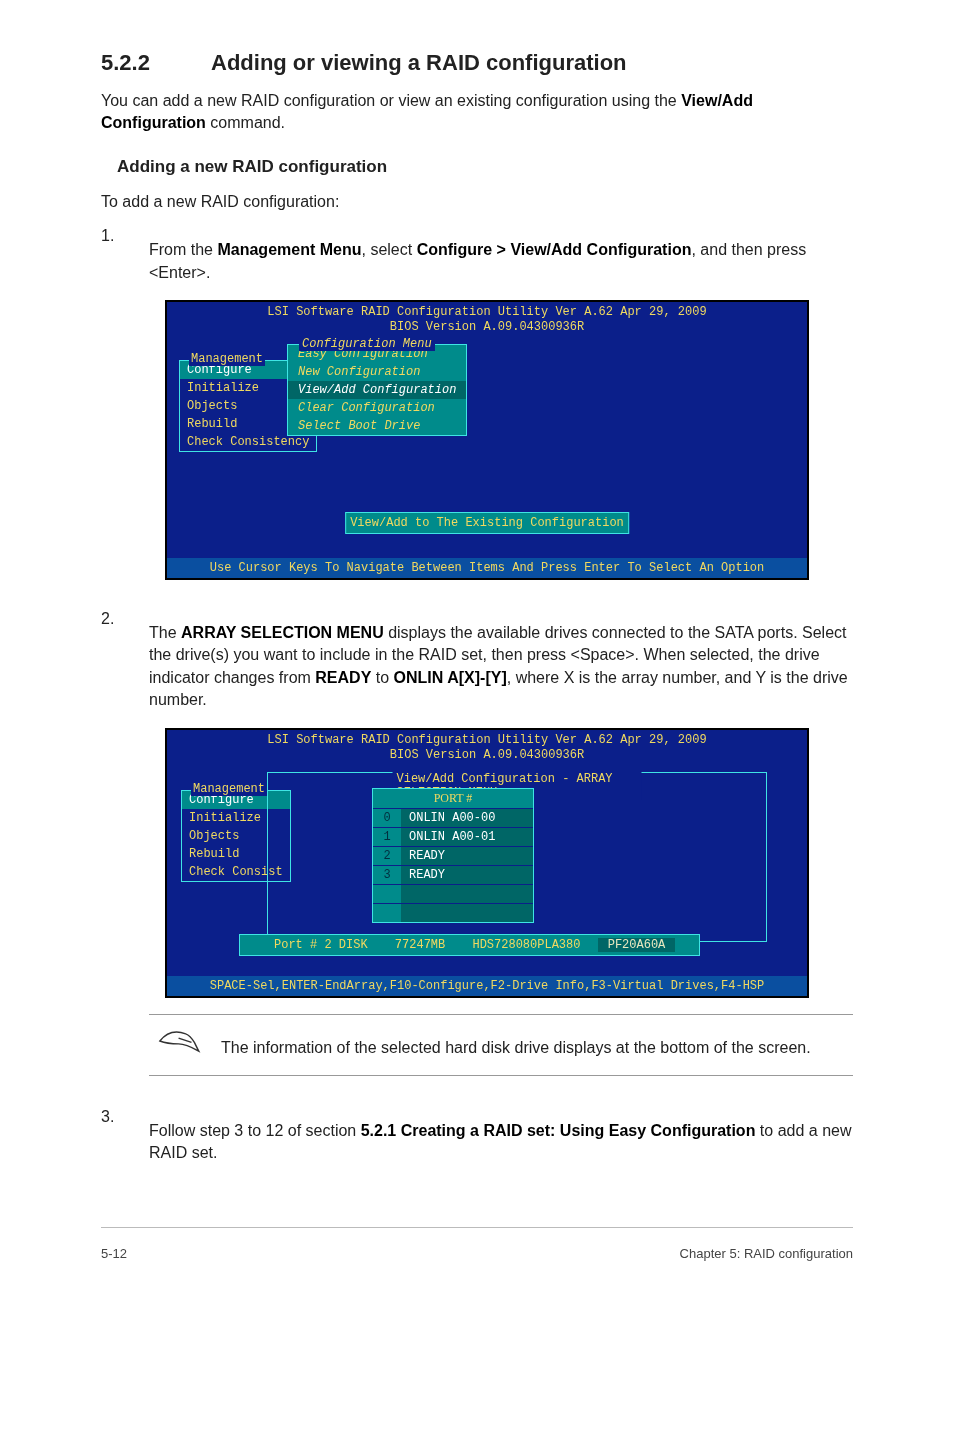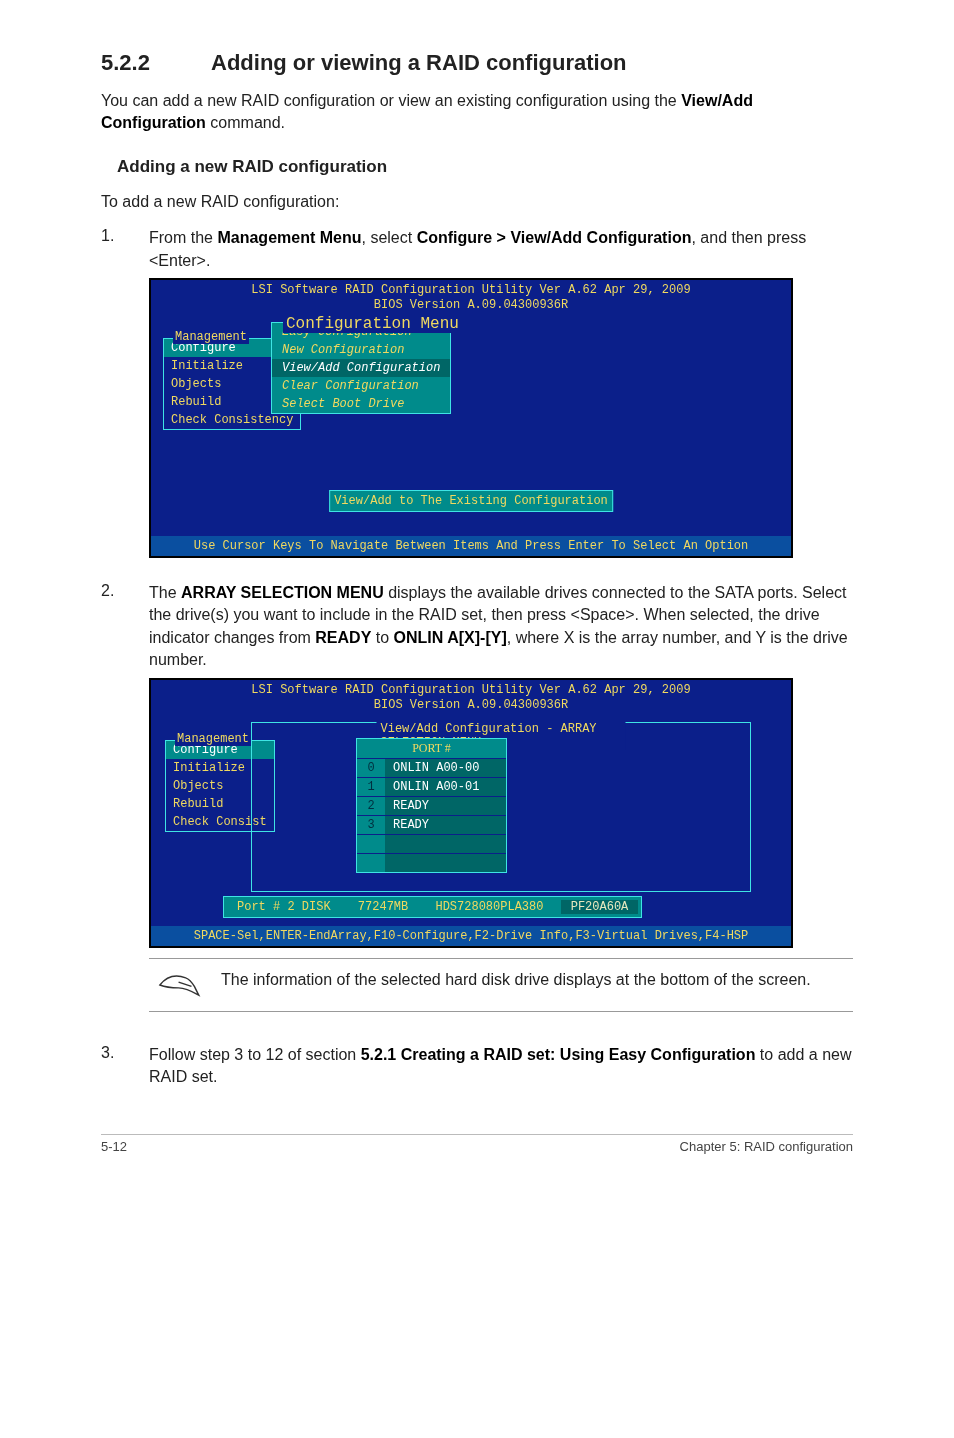--- a/index.html
+++ b/index.html
@@ -15,68 +15,68 @@
   html,body{margin:0;padding:0;background:#fff;color:#222;font-family:Arial,Helvetica,sans-serif;}
   .page{width:892px;margin:0 auto;padding:50px 70px 40px 70px;box-sizing:border-box;}
   h2.sec-title{font-size:22px;font-weight:bold;margin:0 0 14px 0;}
   h2.sec-title .num{display:inline-block;width:110px;}
   p.lead{margin:0 0 8px 0;line-height:1.35;}
   .sub-title{font-weight:bold;font-size:17px;margin:24px 0 6px 16px;}
   ol.steps{list-style:none;margin:8px 0 0 0;padding:0;}
   ol.steps>li{display:flex;gap:20px;margin:14px 0 12px 0;}
   ol.steps .n{flex:0 0 28px;}
   ol.steps .body{flex:1;}
-  ol.steps p{margin:0 0 6px 0;line-height:1.4;}
+  ol.steps p{margin:12px 0 6px 0;line-height:1.4;}
   .figure-wrap{margin:6px 0 10px 0;}
   .bios{
-    width:640px;margin:0;background:var(--bios-blue);
+    width:640px;margin:16px;background:var(--bios-blue);
     font-family:"Courier New",monospace;font-size:12px;color:var(--bios-light);
     border:2px solid #000;
   }
   .bios .title{background:var(--bios-blue);color:var(--bios-yellow);text-align:center;padding:3px 4px;line-height:1.25;}
   .bios .title .line2{color:var(--bios-yellow);}
   .bios .canvas{position:relative;height:220px;}
   .bios.sel .canvas{height:210px;}
   
   .mgmt-box{position:absolute;left:12px;top:22px;border:1px solid var(--bios-cyan);padding:0;}
   .mgmt-label{position:absolute;left:22px;top:14px;background:var(--bios-blue);color:var(--bios-yellow);padding:0 2px;font-size:12px;z-index:2;}
   .mgmt-box .item{padding:2px 7px 2px 7px;color:var(--bios-yellow);white-space:nowrap;}
   .mgmt-box .item.sel{background:var(--bios-teal);color:#fff;}
   
   .cfg-box{position:absolute;left:120px;top:6px;border:1px solid var(--bios-cyan);background:var(--bios-teal);}
-  .cfg-label{position:absolute;left:132px;top:-1px;background:var(--bios-blue);color:var(--bios-yellow);padding:0 3px;font-size:16px;z-index:3;}
+  .cfg-label{position:absolute;left:132px;top:-1px;background:var(--bios-blue);color:var(--bios-yellow);padding:0 3px;font-size:12px;z-index:3;font-style:italic;}
   .cfg-box .item{padding:2px 10px;color:var(--bios-yellow);white-space:nowrap;font-style:italic;}
   .cfg-box .item.sel{background:var(--bios-teal-dark);color:#fff;}
   .status-box{
     position:absolute;left:50%;bottom:24px;transform:translateX(-50%);
     border:1px solid var(--bios-cyan);background:var(--bios-teal);color:var(--bios-yellow);
     padding:3px 4px;
   }
   .bios .footer{background:var(--bios-bar);color:var(--bios-yellow);text-align:center;padding:3px 4px;font-size:12px;}
   
   .sel-frame{position:absolute;left:100px;right:40px;top:6px;bottom:34px;border:1px solid var(--bios-cyan);}
   .sel-frame-label{position:absolute;left:50%;top:-1px;transform:translateX(-50%);background:var(--bios-blue);color:var(--bios-yellow);padding:0 4px;}
   .port-box{position:absolute;left:205px;top:22px;border:1px solid var(--bios-cyan);background:var(--bios-teal);}
   .port-box .ph{color:var(--bios-yellow);padding:2px 38px;text-align:center;font-family:Liberation Serif, serif;}
   .port-row{display:flex;}
   .port-row .idx{width:20px;text-align:center;color:#003040;background:var(--bios-teal);padding:2px 4px;border-top:1px solid var(--bios-blue);}
-  .port-row .val{background:var(--bios-teal-dark);color:#fff;padding:2px 3px 2px 8px;min-width:110px;border-top:1px solid var(--bios-blue);}
+  .port-row .val{background:var(--bios-teal-dark);color:#fff;padding:2px 14px 2px 8px;min-width:110px;border-top:1px solid var(--bios-blue);}
   .port-row .val.empty{min-height:14px;}
   .disk-info{
-    position:absolute;left:72px;bottom:8px;border:1px solid var(--bios-cyan);
-    background:var(--bios-teal);color:var(--bios-yellow);padding:3px 3px;
+    position:absolute;left:72px;bottom:20px;border:1px solid var(--bios-cyan);
+    background:var(--bios-teal);color:var(--bios-yellow);padding:3px 24px;
   }
   .disk-info span{padding:0 10px;}
   .disk-info span.last{background:var(--bios-teal-dark);color:#e8e8c0;}
   
   .note{display:flex;gap:18px;align-items:flex-start;border-top:1px solid #999;border-bottom:1px solid #999;padding:10px 8px;margin:8px 0 18px 0;}
   .note svg{flex:0 0 46px;}
   .note p{margin:0;line-height:1.35;}
   
-  .pgfoot{border-top:1px solid #bbb;margin-top:40px;padding-top:4px;display:flex;justify-content:space-between;font-size:13px;color:#444;gap:28px;}
+  .pgfoot{border-top:1px solid #bbb;margin-top:56px;padding-top:18px;display:flex;justify-content:space-between;font-size:13px;color:#444;gap:28px;}
   b{font-weight:bold;color:#000;}
   .mgmt-box2{position:absolute;left:14px;top:24px;border:1px solid var(--bios-cyan);}
   .mgmt-label2{position:absolute;left:24px;top:16px;background:var(--bios-blue);color:var(--bios-yellow);padding:0 2px;z-index:2;}
   .mgmt-box2 .item{padding:2px 7px;color:var(--bios-yellow);white-space:nowrap;}
   .mgmt-box2 .item.sel{background:var(--bios-teal);color:#fff;}
 </style>
 </head>
 <body>
 
 <div class="page">

